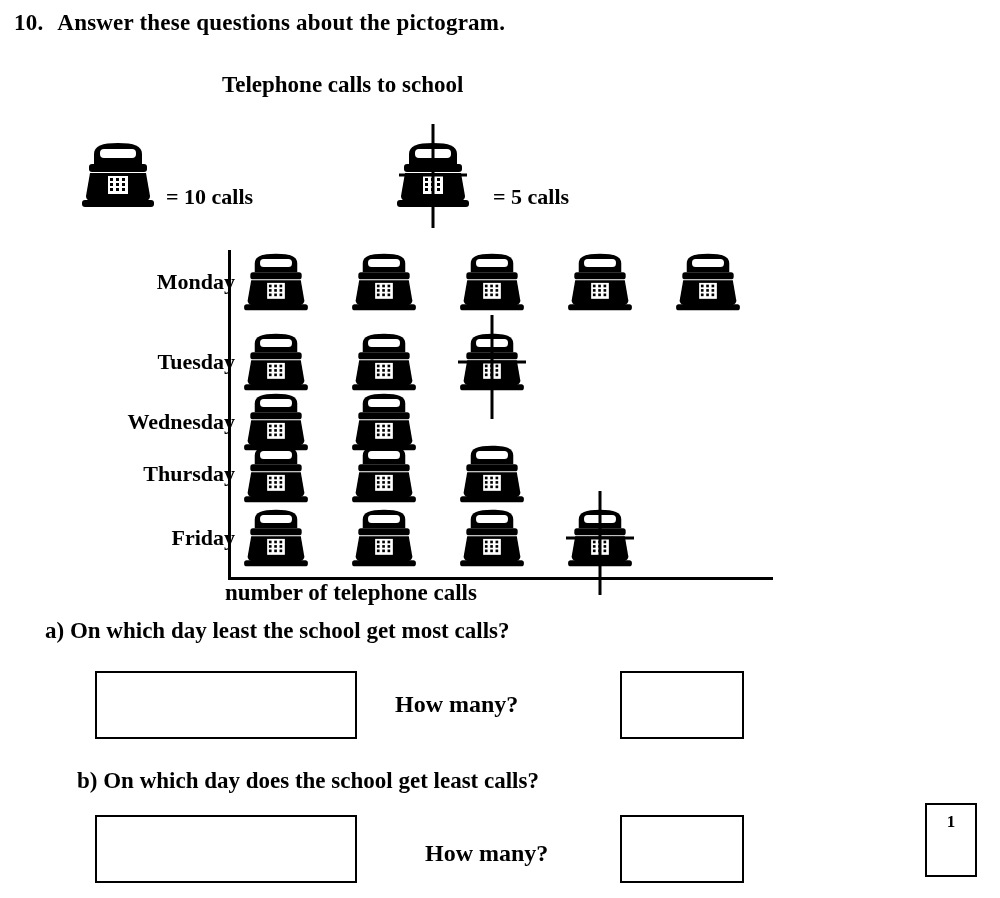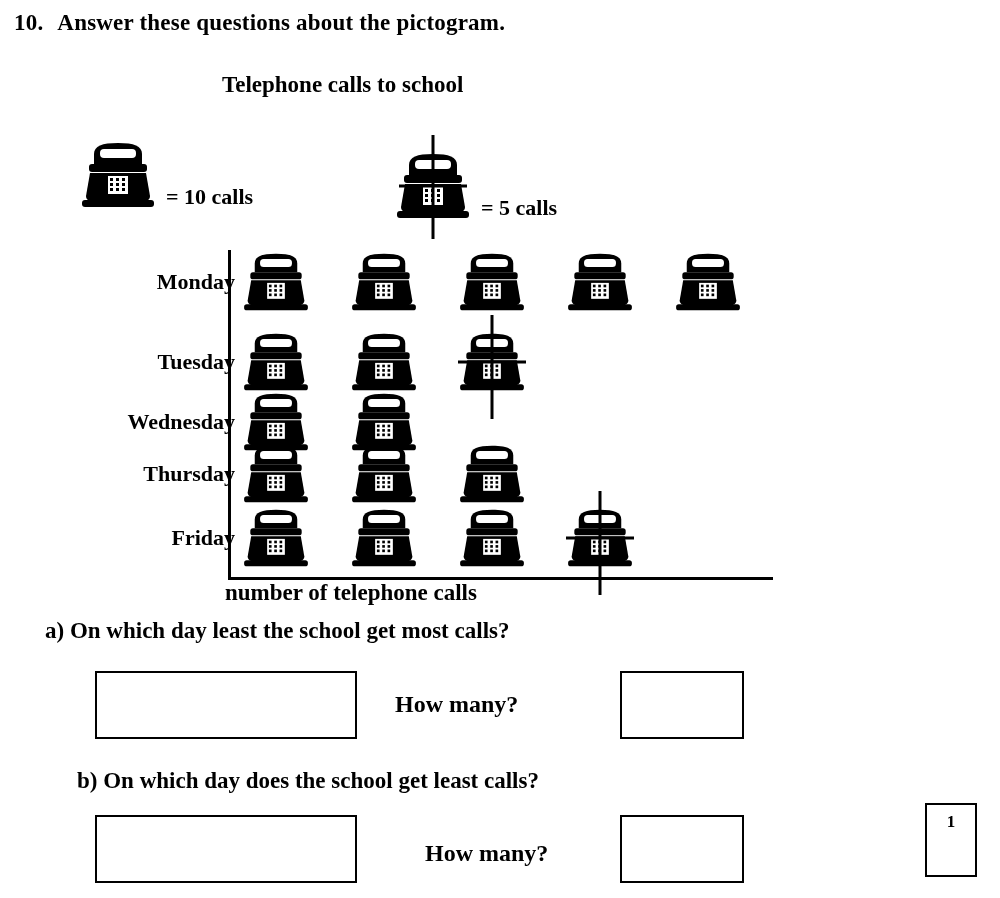--- a/index.html
+++ b/index.html
@@ -41,21 +41,21 @@
     width: 620px;
     height: 95px;
   }
   .key-item {
     position: absolute;
     display: flex;
     align-items: flex-end;
     font-family: Liberation Serif, serif;
   }
   .key-item-1 { left: 0px; top: 0px; }
-  .key-item-2 { left: 315px; top: 11px; }
+  .key-item-2 { left: 315px; top: 0px; gap: 12px; }
   .key-label {
     font-size: 22px;
     font-weight: bold;
     margin-left: 10px;
     padding-top: 36px;
   }
 
   
   .phone {
     position: relative;

